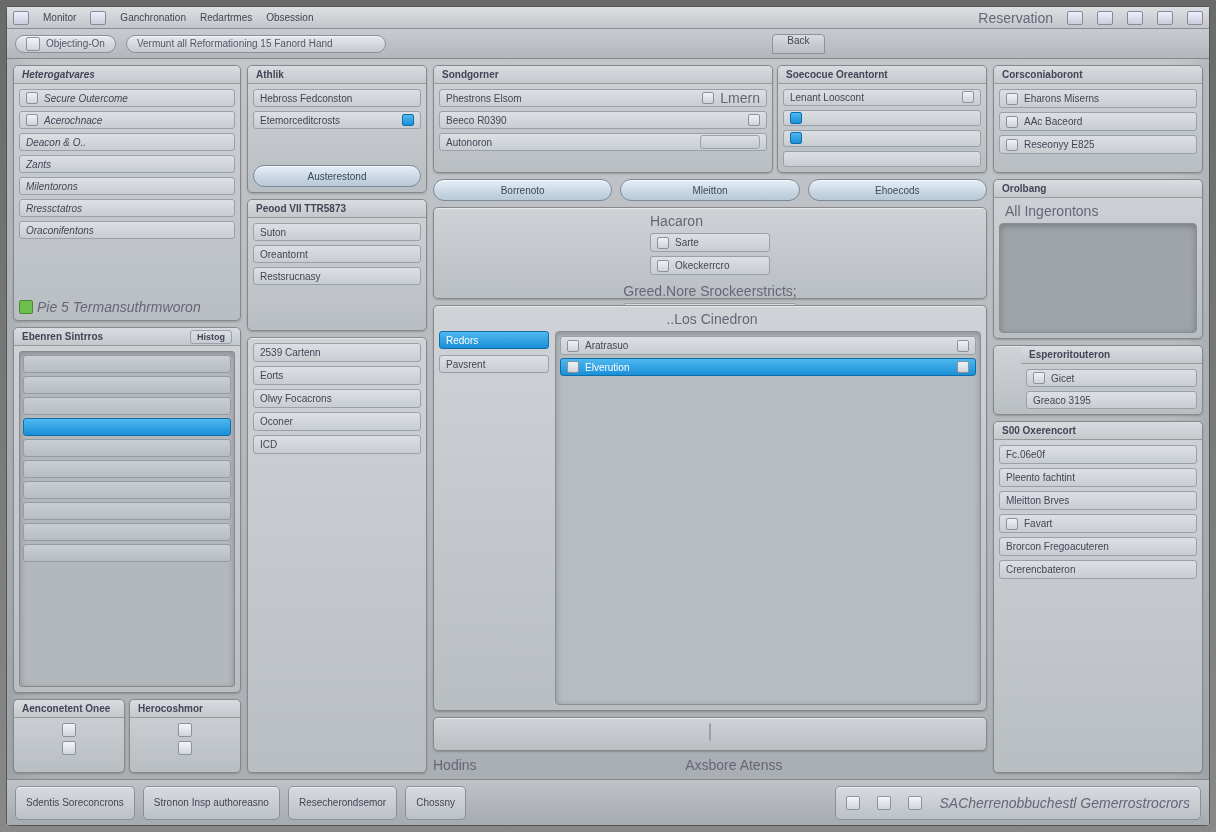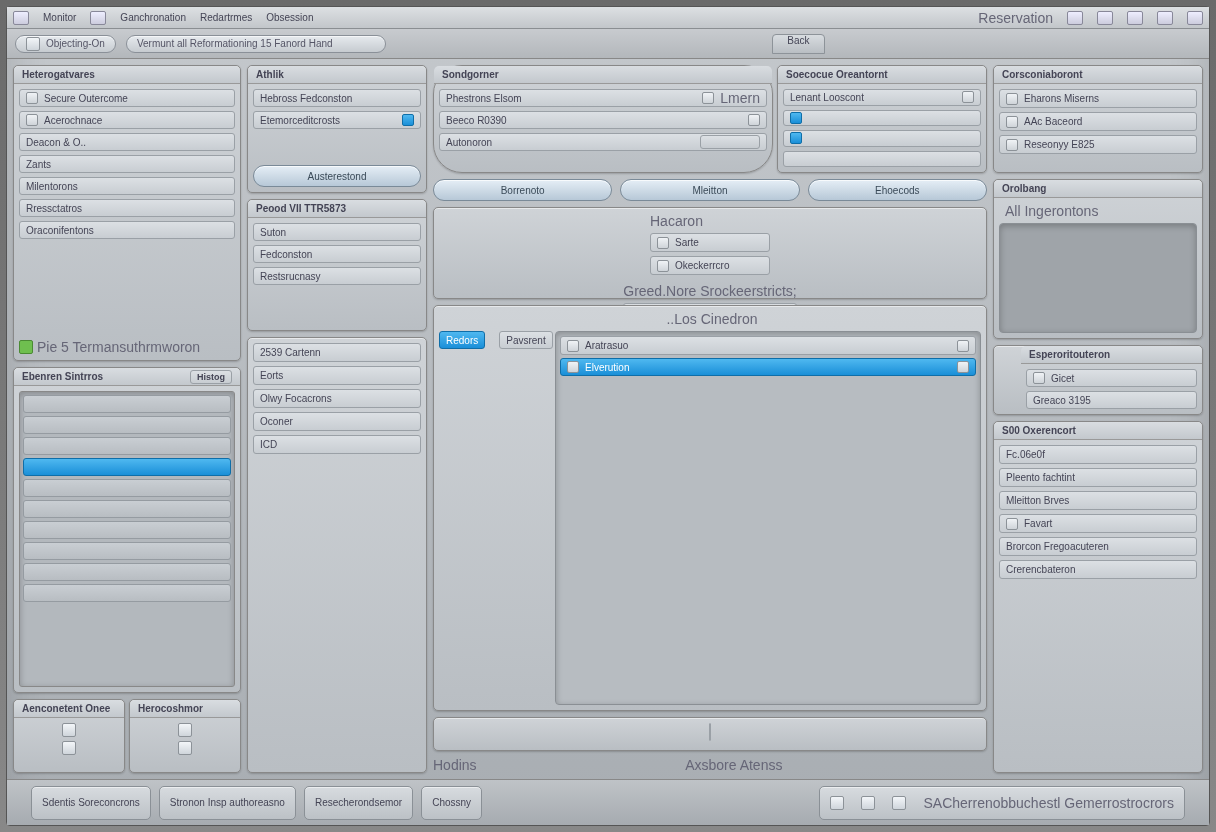--- a/index.html
+++ b/index.html
@@ -136,21 +136,21 @@
     height:18px;
     background: linear-gradient(#c9ced3,#b8bdc2);
     border:1px solid #959ba1;
     border-radius:3px;
   }
 
   .grid3 { display:flex; gap:8px; }
   .grid3 > * { flex:1; }
 
   .centersplit { display:flex; gap:6px; flex:1; min-height:0; }
-  .centersplit .cs-left { width:110px; display:flex; flex-direction:row; gap:14px; }
+  .centersplit .cs-left { width:110px; display:flex; flex-direction:column; gap:6px; }
   .centersplit .cs-right{ flex:1; display:flex; flex-direction:column; gap:3px; min-width:0; }
 
   .thinbar {
     height:14px;
     background: linear-gradient(#dde1e5,#c6cbd0);
     border:1px solid #9aa0a6;
     border-radius:3px;
   }
 
   .inset {
@@ -159,21 +159,21 @@
     border-radius:4px;
     box-shadow: inset 0 2px 6px rgba(0,0,0,.25);
   }
 
   
   .taskbar {
     height:46px;
     background: linear-gradient(#bfc3c7,#a6abb0);
     border-top:1px solid #888;
     display:flex; align-items:center; gap:8px;
-    padding:4px 24px;
+    padding:4px 8px;
   }
   .taskbtn {
     height:34px;
     background: linear-gradient(#d7dbdf,#bcc1c6);
     border:1px solid #8a9096;
     border-radius:5px;
     display:flex; align-items:center; justify-content:center;
     padding:0 10px;
     color:#445;
     box-shadow: inset 0 1px 0 rgba(255,255,255,.5);
@@ -222,21 +222,21 @@
     <div class="spacer"></div>
     <div class="tabbtn">
       <span>Back</span>
     </div>
     <div class="spacer"></div>
   </div>
 
   <div class="main">
 
     <div class="col left">
-      <div class="panel" style="height:296px;">
+      <div class="panel" style="height:256px;font-style:italic;">
         <div class="ptitle">Heterogatvares</div>
         <div class="pbody">
           <div class="row">
               <span class="sq"></span>
               <span>Secure Outercome</span>
             </div>
           <div class="row">
               <span class="sq"></span>
               <span>Acerochnace</span>
             </div>
@@ -322,21 +322,21 @@
         </div>
       </div>
 
       <div class="panel" style="height:132px;">
         <div class="ptitle">Peood VII TTR5873</div>
         <div class="pbody">
           <div class="row">
               <span>Suton</span>
             </div>
           <div class="row">
-              <span>Fedconston</span>
+              <span>Oreantornt</span>
             </div>
           <div class="row">
               <span>Restsrucnasy</span>
             </div>
         </div>
       </div>
 
       <div class="panel flex1">
         <div class="pbody">
           <div class="row small">
@@ -354,21 +354,21 @@
           <div class="row small">
               <span>ICD</span>
             </div>
         </div>
       </div>
     </div>
 
     <div class="col center">
 
       <div class="hstack" style="height:108px;">
-        <div class="panel flex1" style="height:100%;border-radius:29px;">
+        <div class="panel flex1" style="height:100%;">
           <div class="ptitle">Sondgorner</div>
           <div class="pbody">
             <div class="row">
                 <span>Phestrons Elsom</span>
                 <span class="flex1"></span>
                 <span class="sq"></span>
                 <span class="mute">Lmern</span>
               </div>
             <div class="row">
                 <span>Beeco R0390</span>
@@ -575,21 +575,21 @@
     <div class="taskbtn">
         <span>Stronon Insp authoreasno</span>
       </div>
     <div class="taskbtn">
         <span>Resecherondsemor</span>
       </div>
     <div class="taskbtn">
         <span>Chossny</span>
       </div>
     <div class="flex1"></div>
-    <div class="taskbtn" style="gap:17px;">
+    <div class="taskbtn" style="gap:17px;font-style:italic;">
       <span class="chip"></span>
       <span class="chip"></span>
       <span class="chip"></span>
       <span class="mute">SACherrenobbuchestl  Gemerrostrocrors</span>
     </div>
   </div>
 
 </div>
 
 </body></html>

